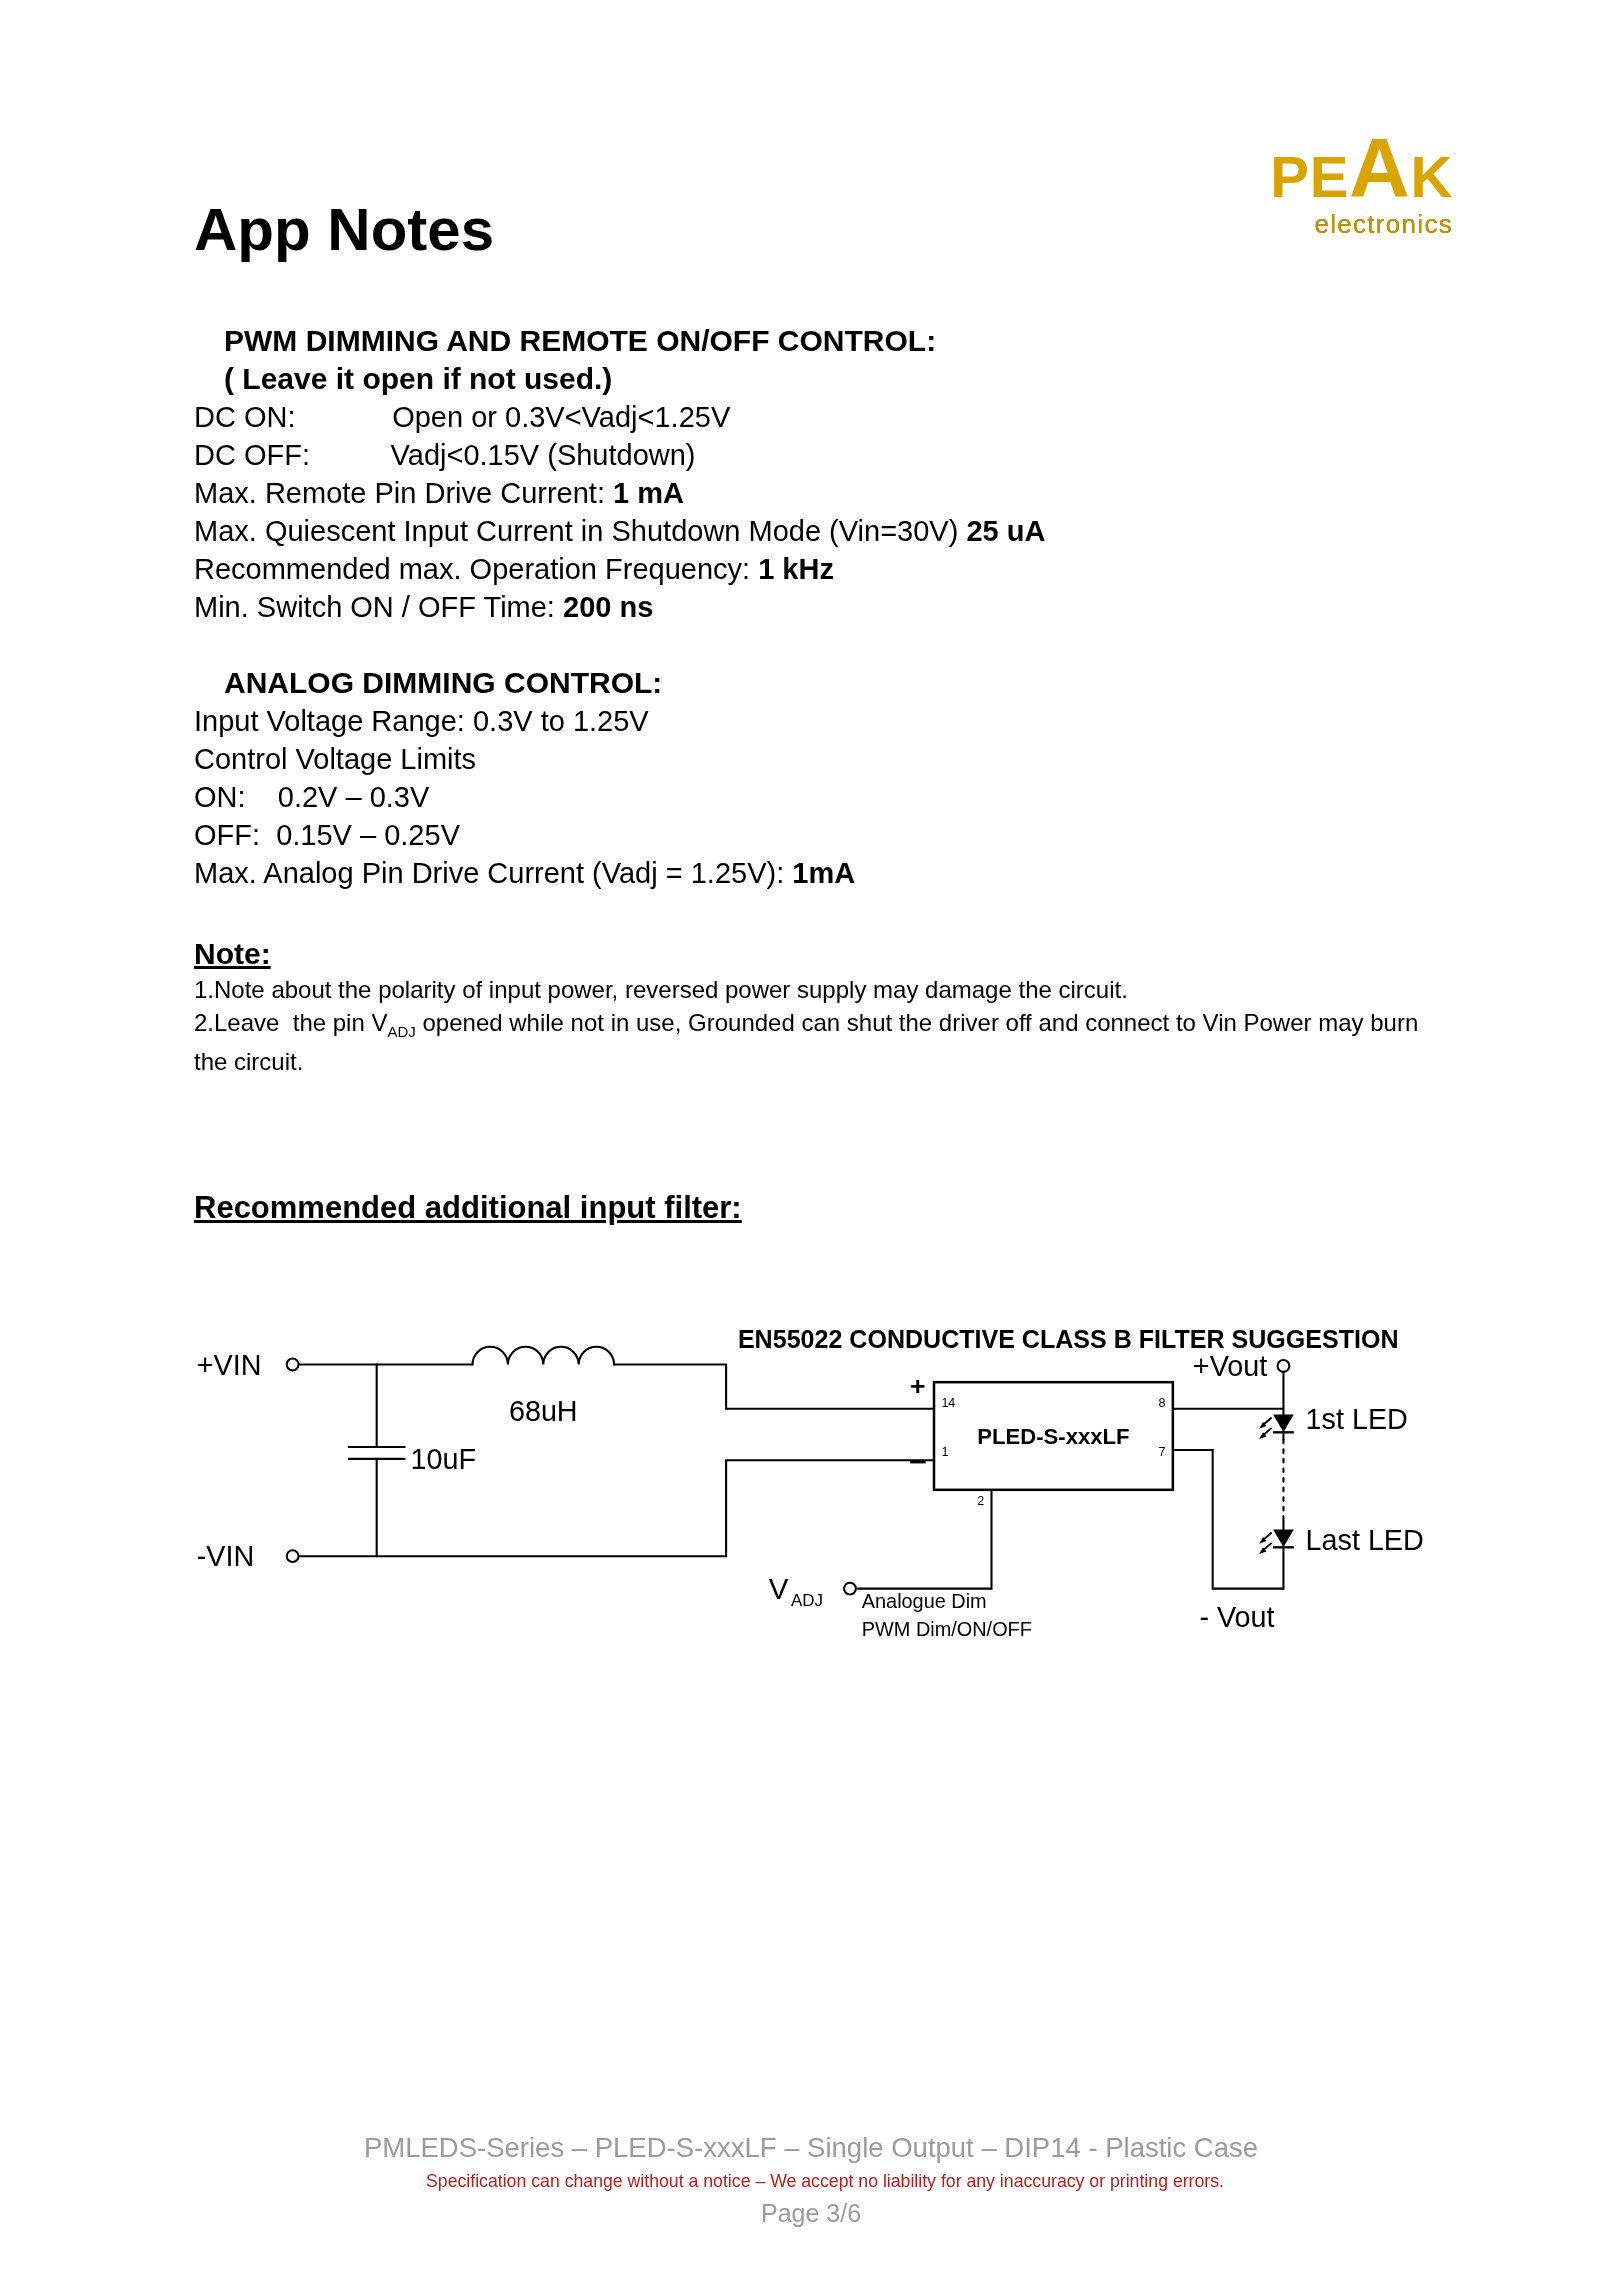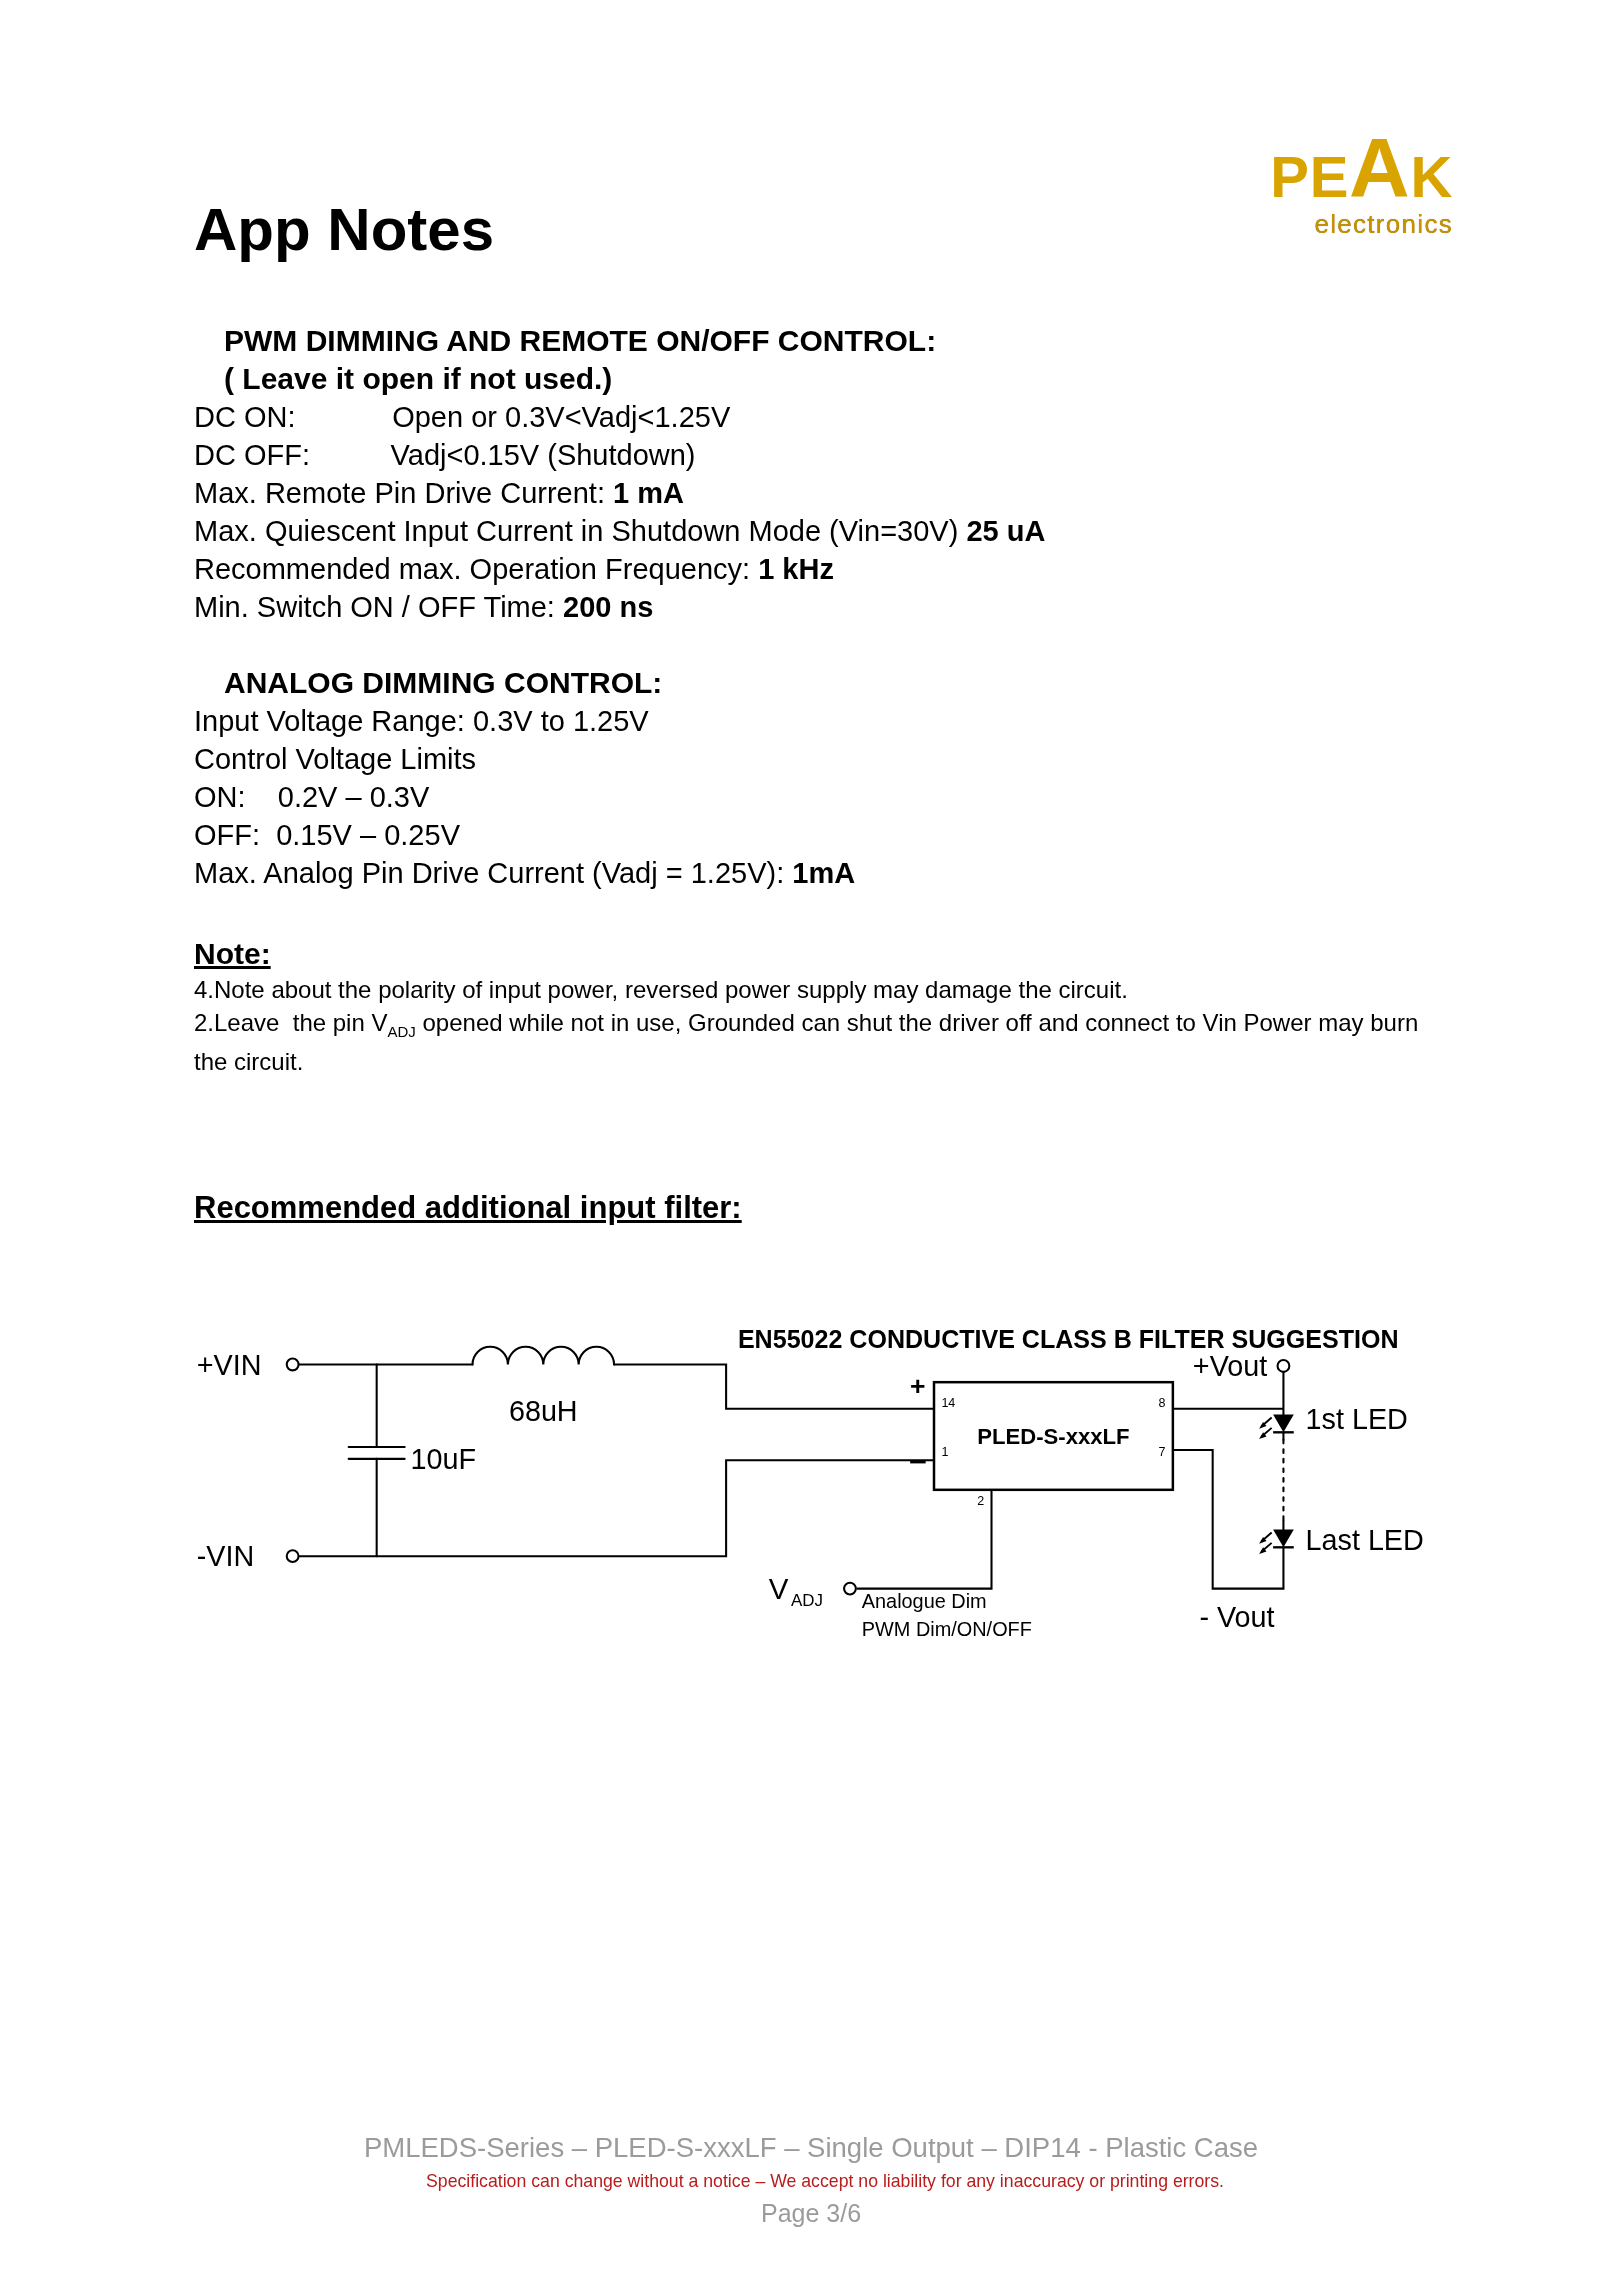--- a/index.html
+++ b/index.html
@@ -91,21 +91,21 @@
       <div class="line"><span>Input Voltage Range: 0.3V to 1.25V</span><strong></strong></div>
       <div class="line"><span>Control Voltage Limits</span><strong></strong></div>
       <div class="line"><span>ON:    0.2V – 0.3V</span><strong></strong></div>
       <div class="line"><span>OFF:  0.15V – 0.25V</span><strong></strong></div>
       <div class="line"><span>Max. Analog Pin Drive Current (Vadj = 1.25V): </span><strong>1mA</strong></div>
     </div>
 
     
     <div class="note">
       <div class="note-heading">Note:</div>
-      <div class="note-item">4.Note about the polarity of input power, reversed power supply may damage the circuit.</div>
+      <div class="note-item">1.Note about the polarity of input power, reversed power supply may damage the circuit.</div>
       <div class="note-item"><span>2.Leave  the pin V</span><sub>ADJ</sub><span> opened while not in use, Grounded can shut the driver off and connect to Vin Power may burn the circuit.</span></div>
     </div>
 
     
     <div class="filter-heading">Recommended additional input filter:</div>
 
     
     <svg class="diagram" width="1268" height="341" viewBox="0 0 860 231" xmlns="http://www.w3.org/2000/svg">
       <defs>
         <g id="led-symbol">

